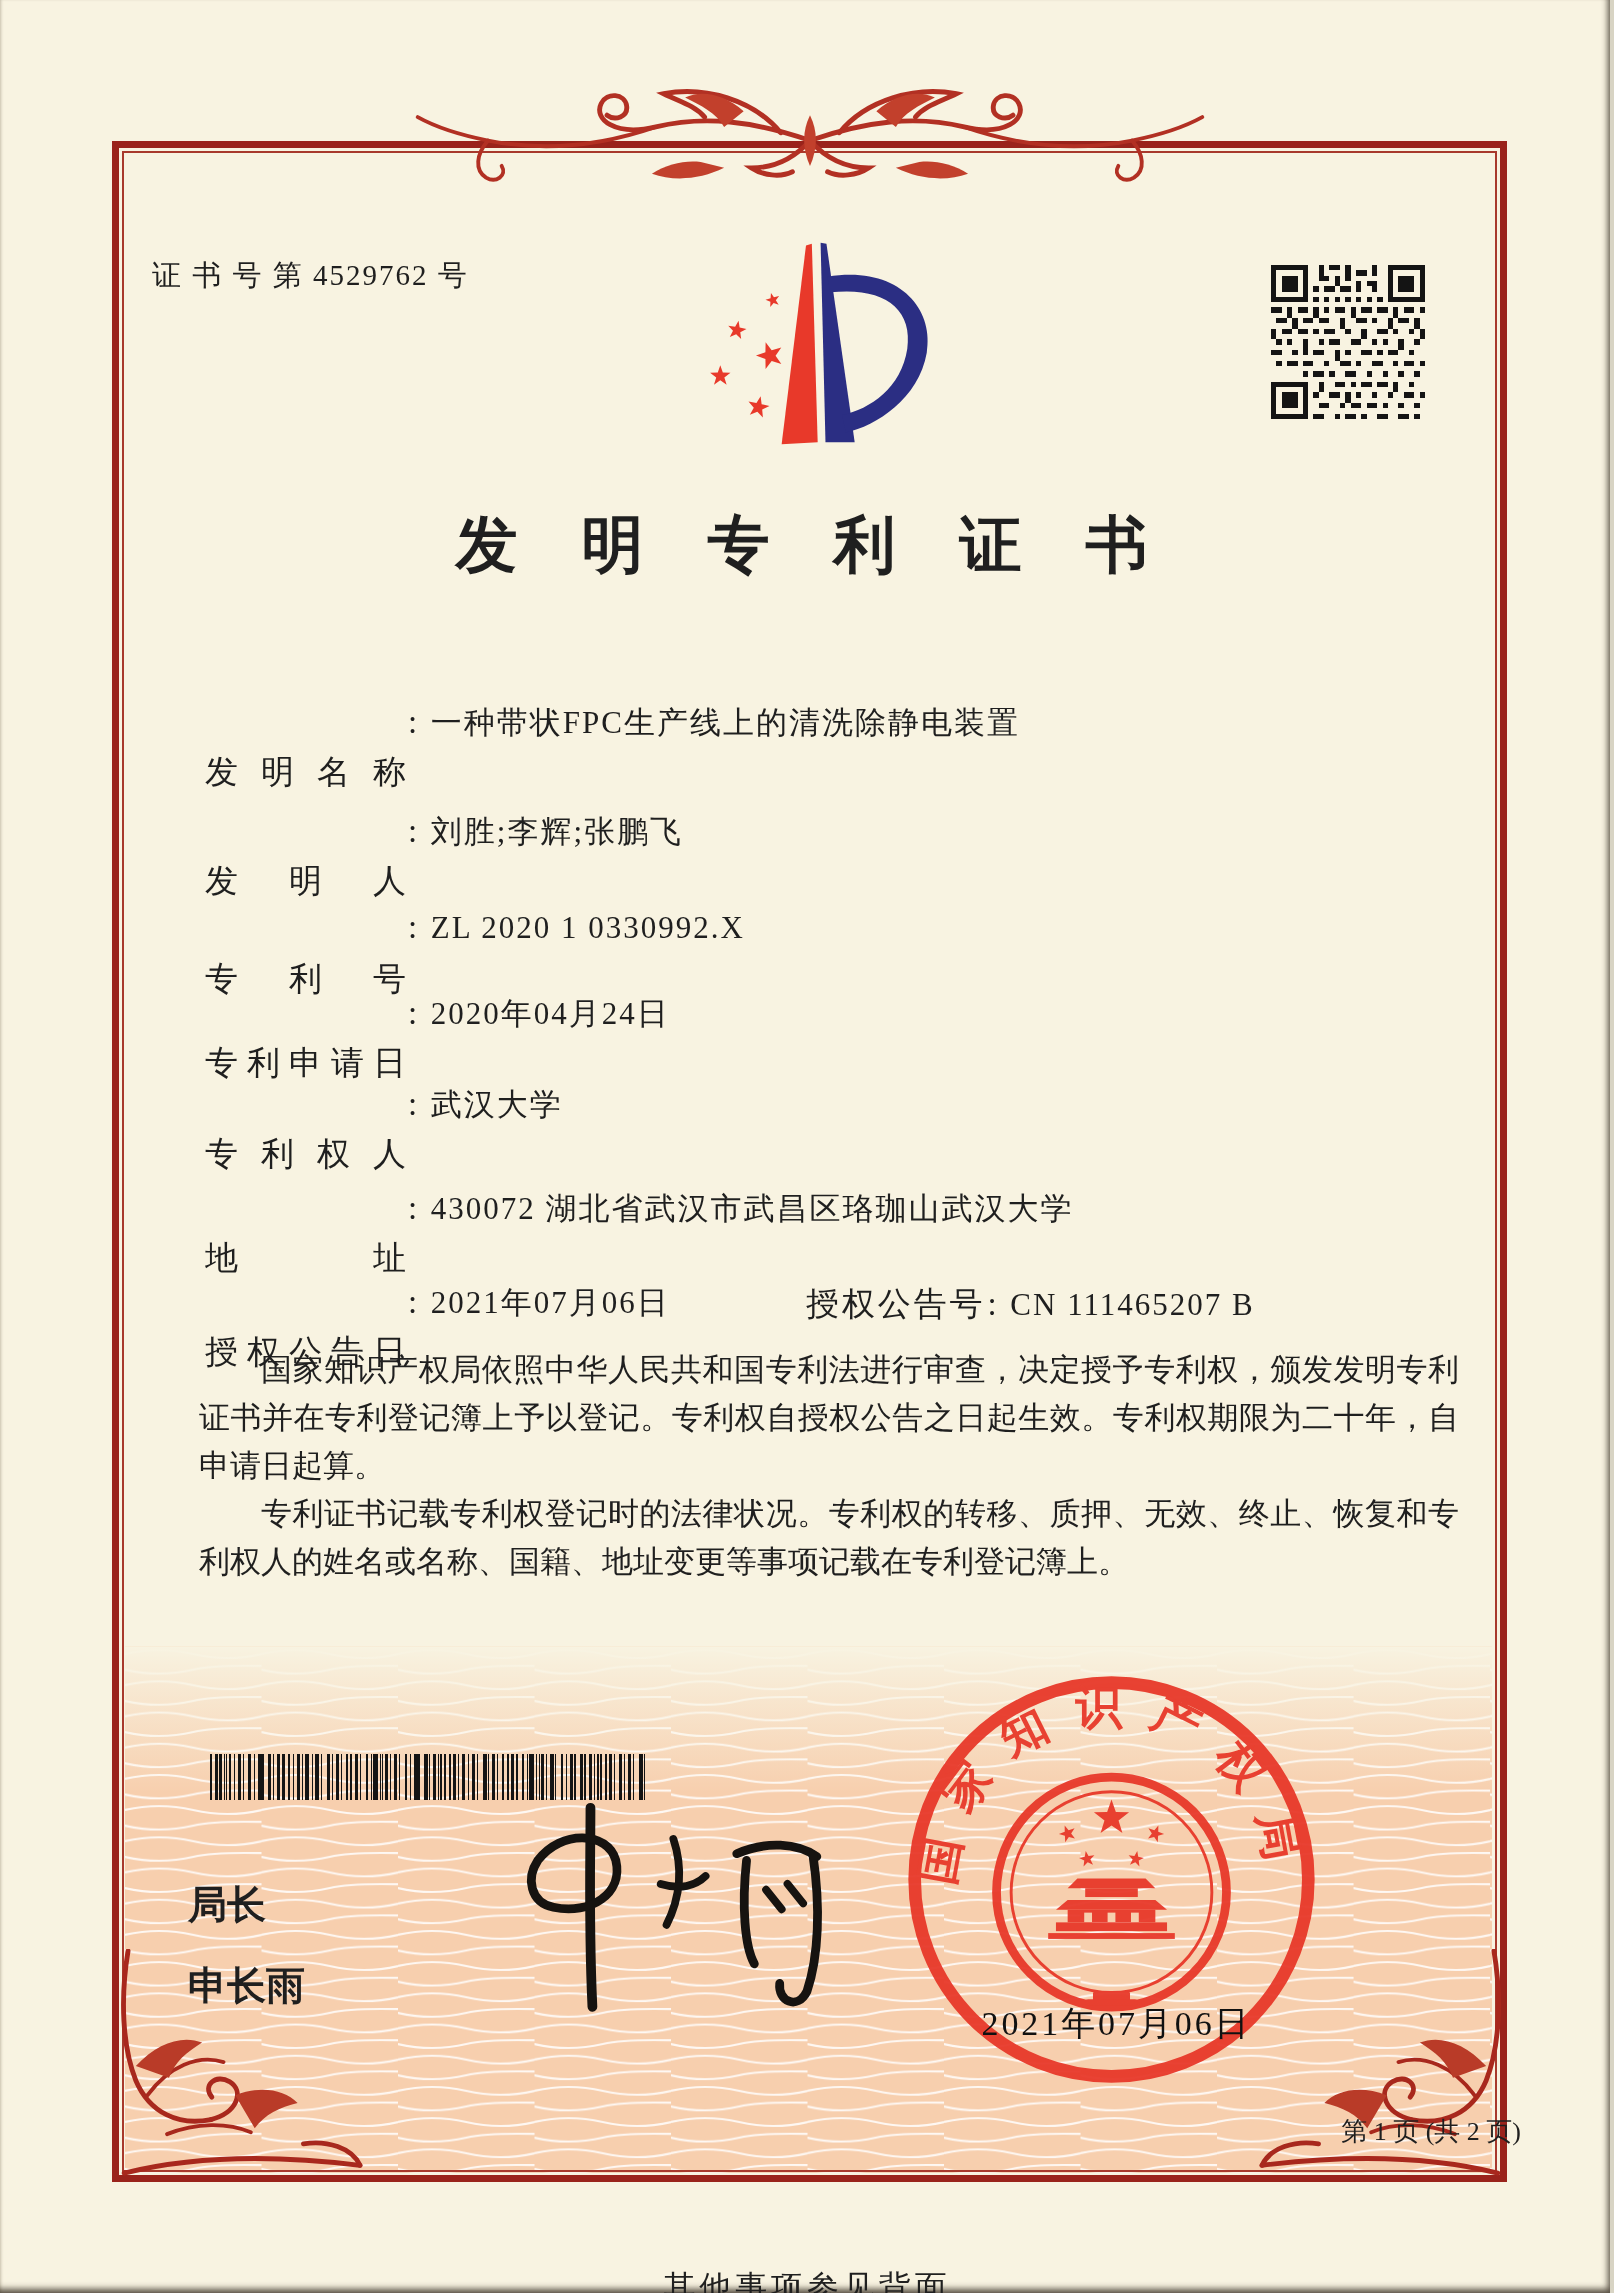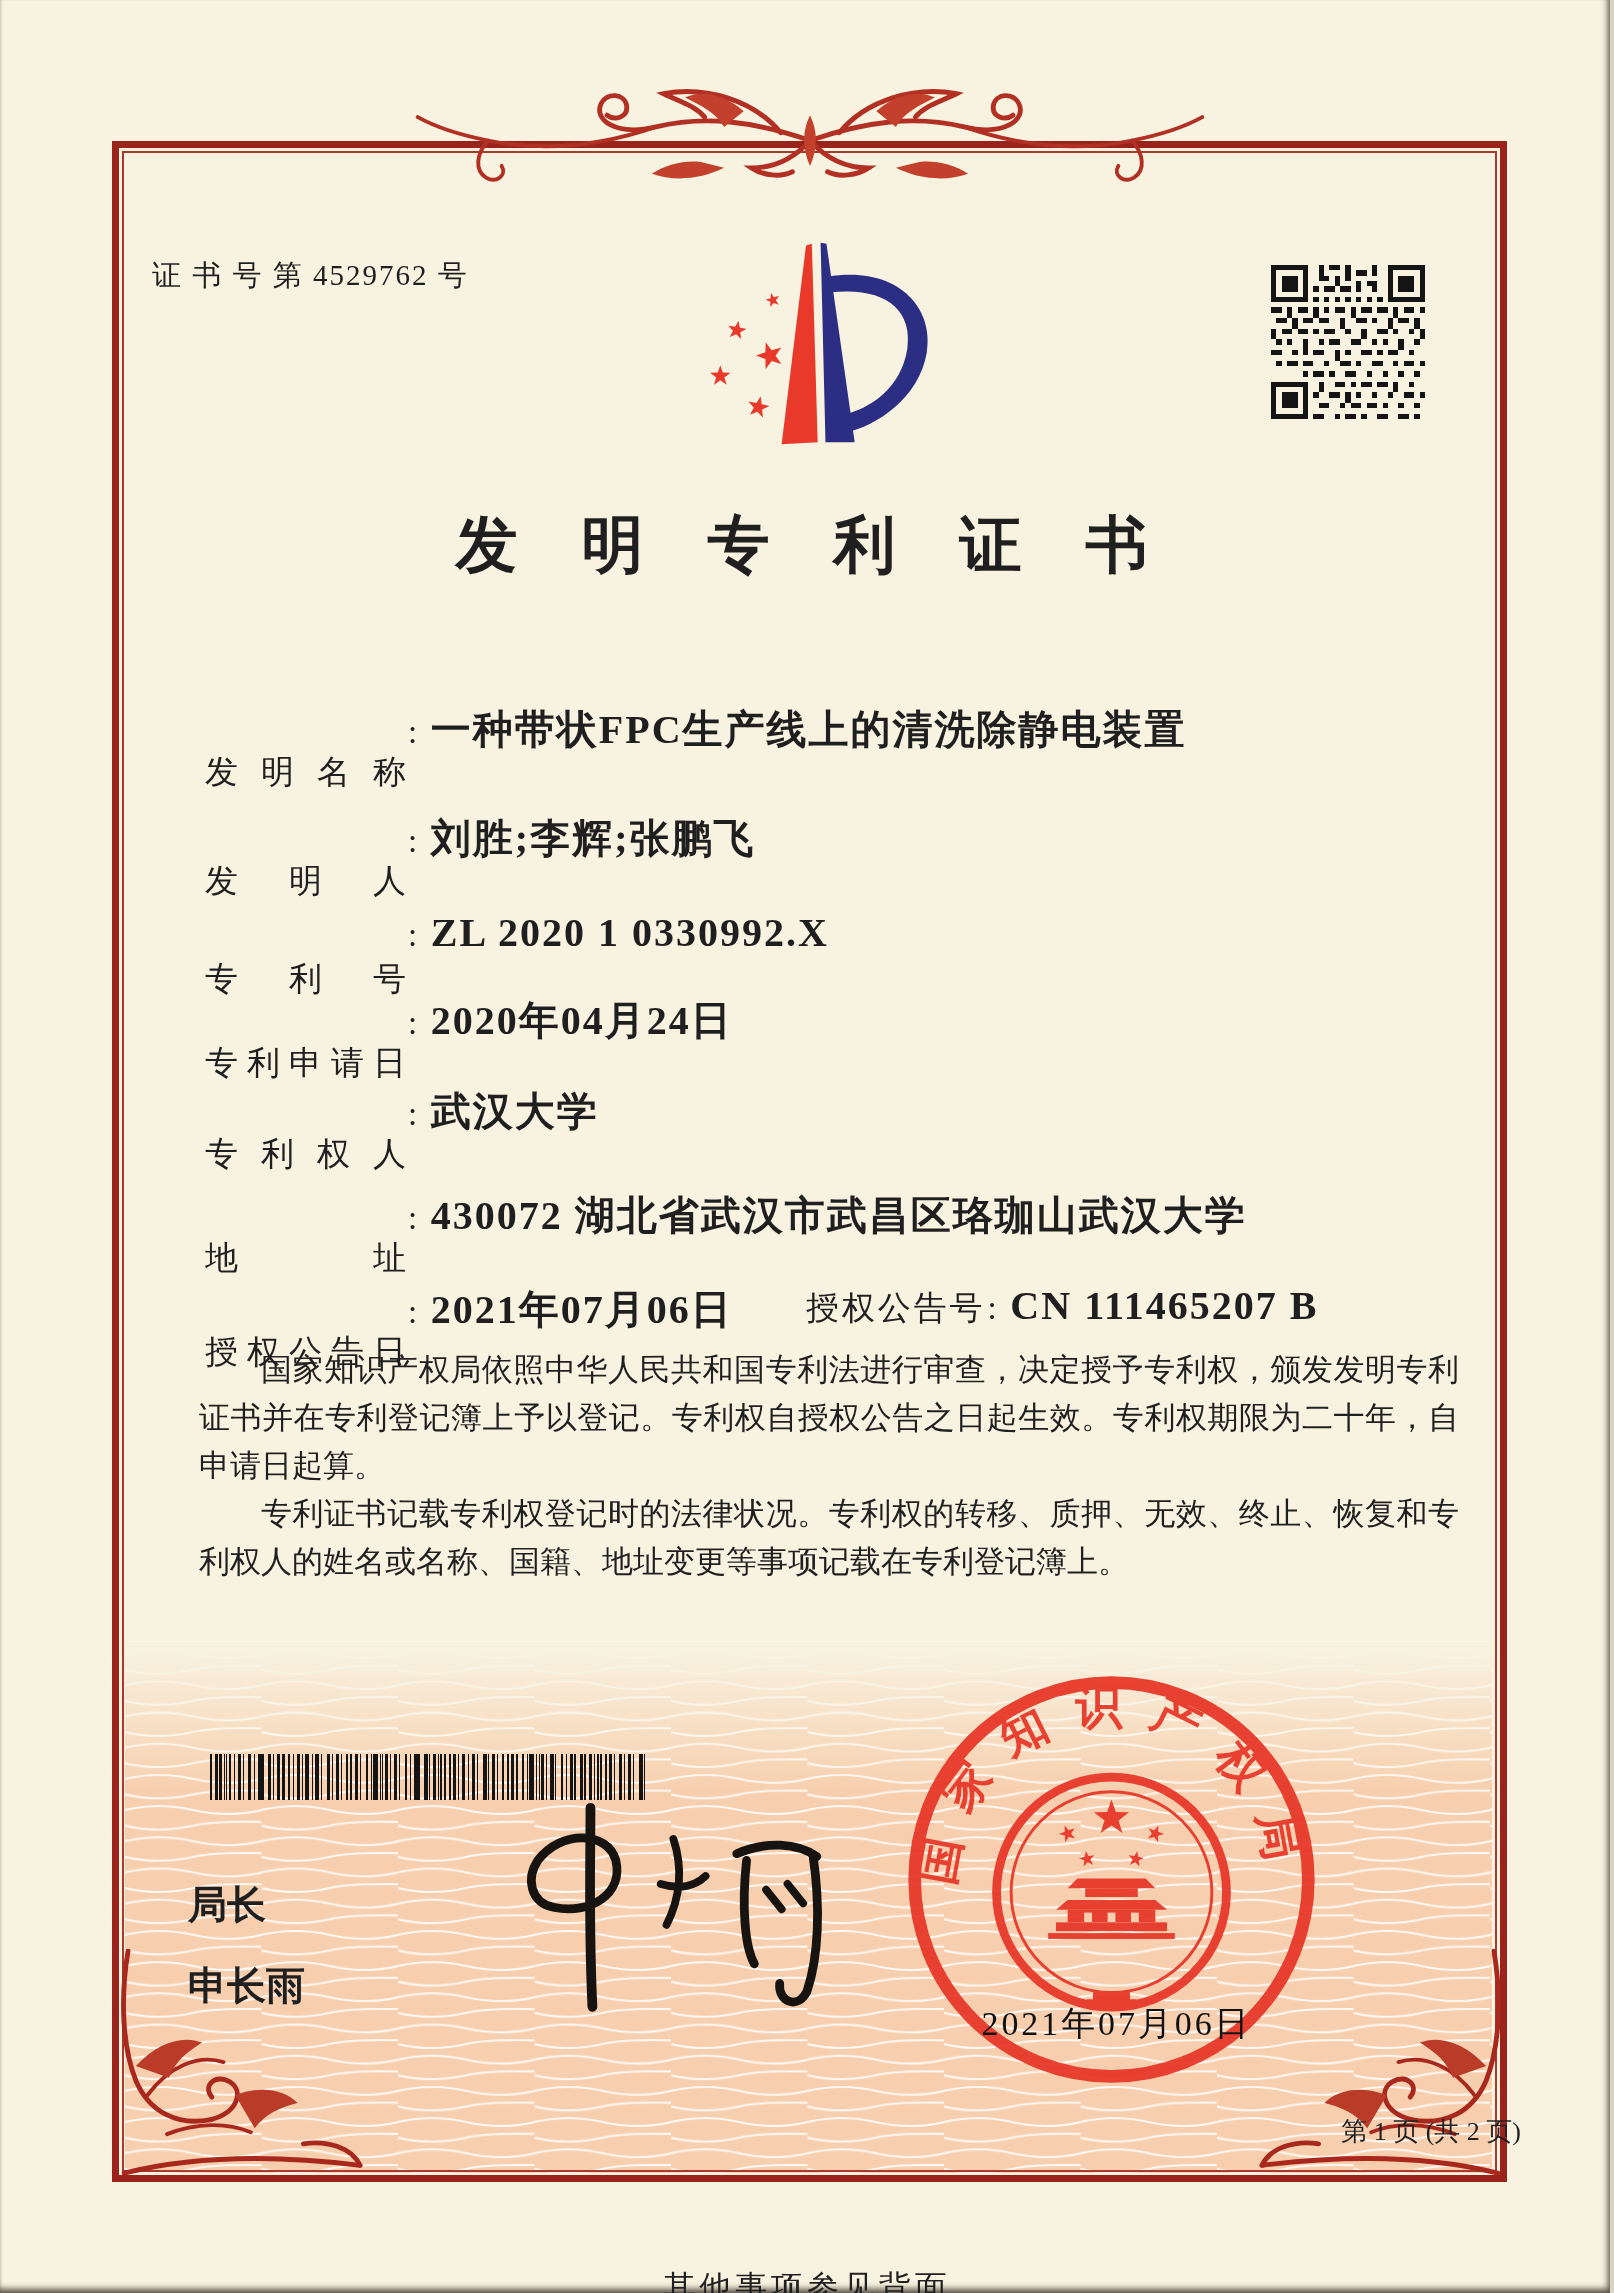--- a/index.html
+++ b/index.html
@@ -23,21 +23,21 @@
   
   .cert-no{position:absolute;left:152px;top:256px;font-size:29px;letter-spacing:2px;z-index:4;}
   .logo{position:absolute;left:678px;top:230px;z-index:4;}
   .qr{position:absolute;left:1271px;top:265px;z-index:4;}
   .title{position:absolute;left:4px;top:503px;width:100%;text-align:center;
     font-size:62px;font-weight:700;letter-spacing:64px;padding-left:49px;box-sizing:border-box;z-index:4;}
   
   .frow{position:absolute;left:205px;height:45px;font-size:33px;white-space:nowrap;z-index:4;}
   .flabel{display:inline-block;width:201px;text-align:justify;text-align-last:justify;vertical-align:top;margin-top:48px;}
   .fcolon{display:inline-block;margin:0 13.7px 0 2px;}
-  .fvalue{font-size:40px;letter-spacing:2px;font-weight:bold;}
+  .fvalue{font-size:31px;letter-spacing:2px;}
   .fpair2{position:absolute;left:601px;top:0;white-space:nowrap;}
   .fpair2 .flabel2{letter-spacing:2.9px;}
   
   .paras{position:absolute;left:199px;top:1346px;width:1260px;z-index:4;
     font-size:31px;line-height:48px;text-align:justify;}
   .paras p{margin:0;text-indent:2em;}
   
   .barcode{position:absolute;left:210px;top:1754px;width:437px;height:46px;z-index:4;
     background:
       repeating-linear-gradient(90deg,#141414 0 2px,transparent 2px 4.9px,#141414 4.9px 5.9px,transparent 5.9px 8.8px,#141414 8.8px 11.7px,transparent 11.7px 13.7px,#141414 13.7px 14.6px,transparent 14.6px 19.5px),

